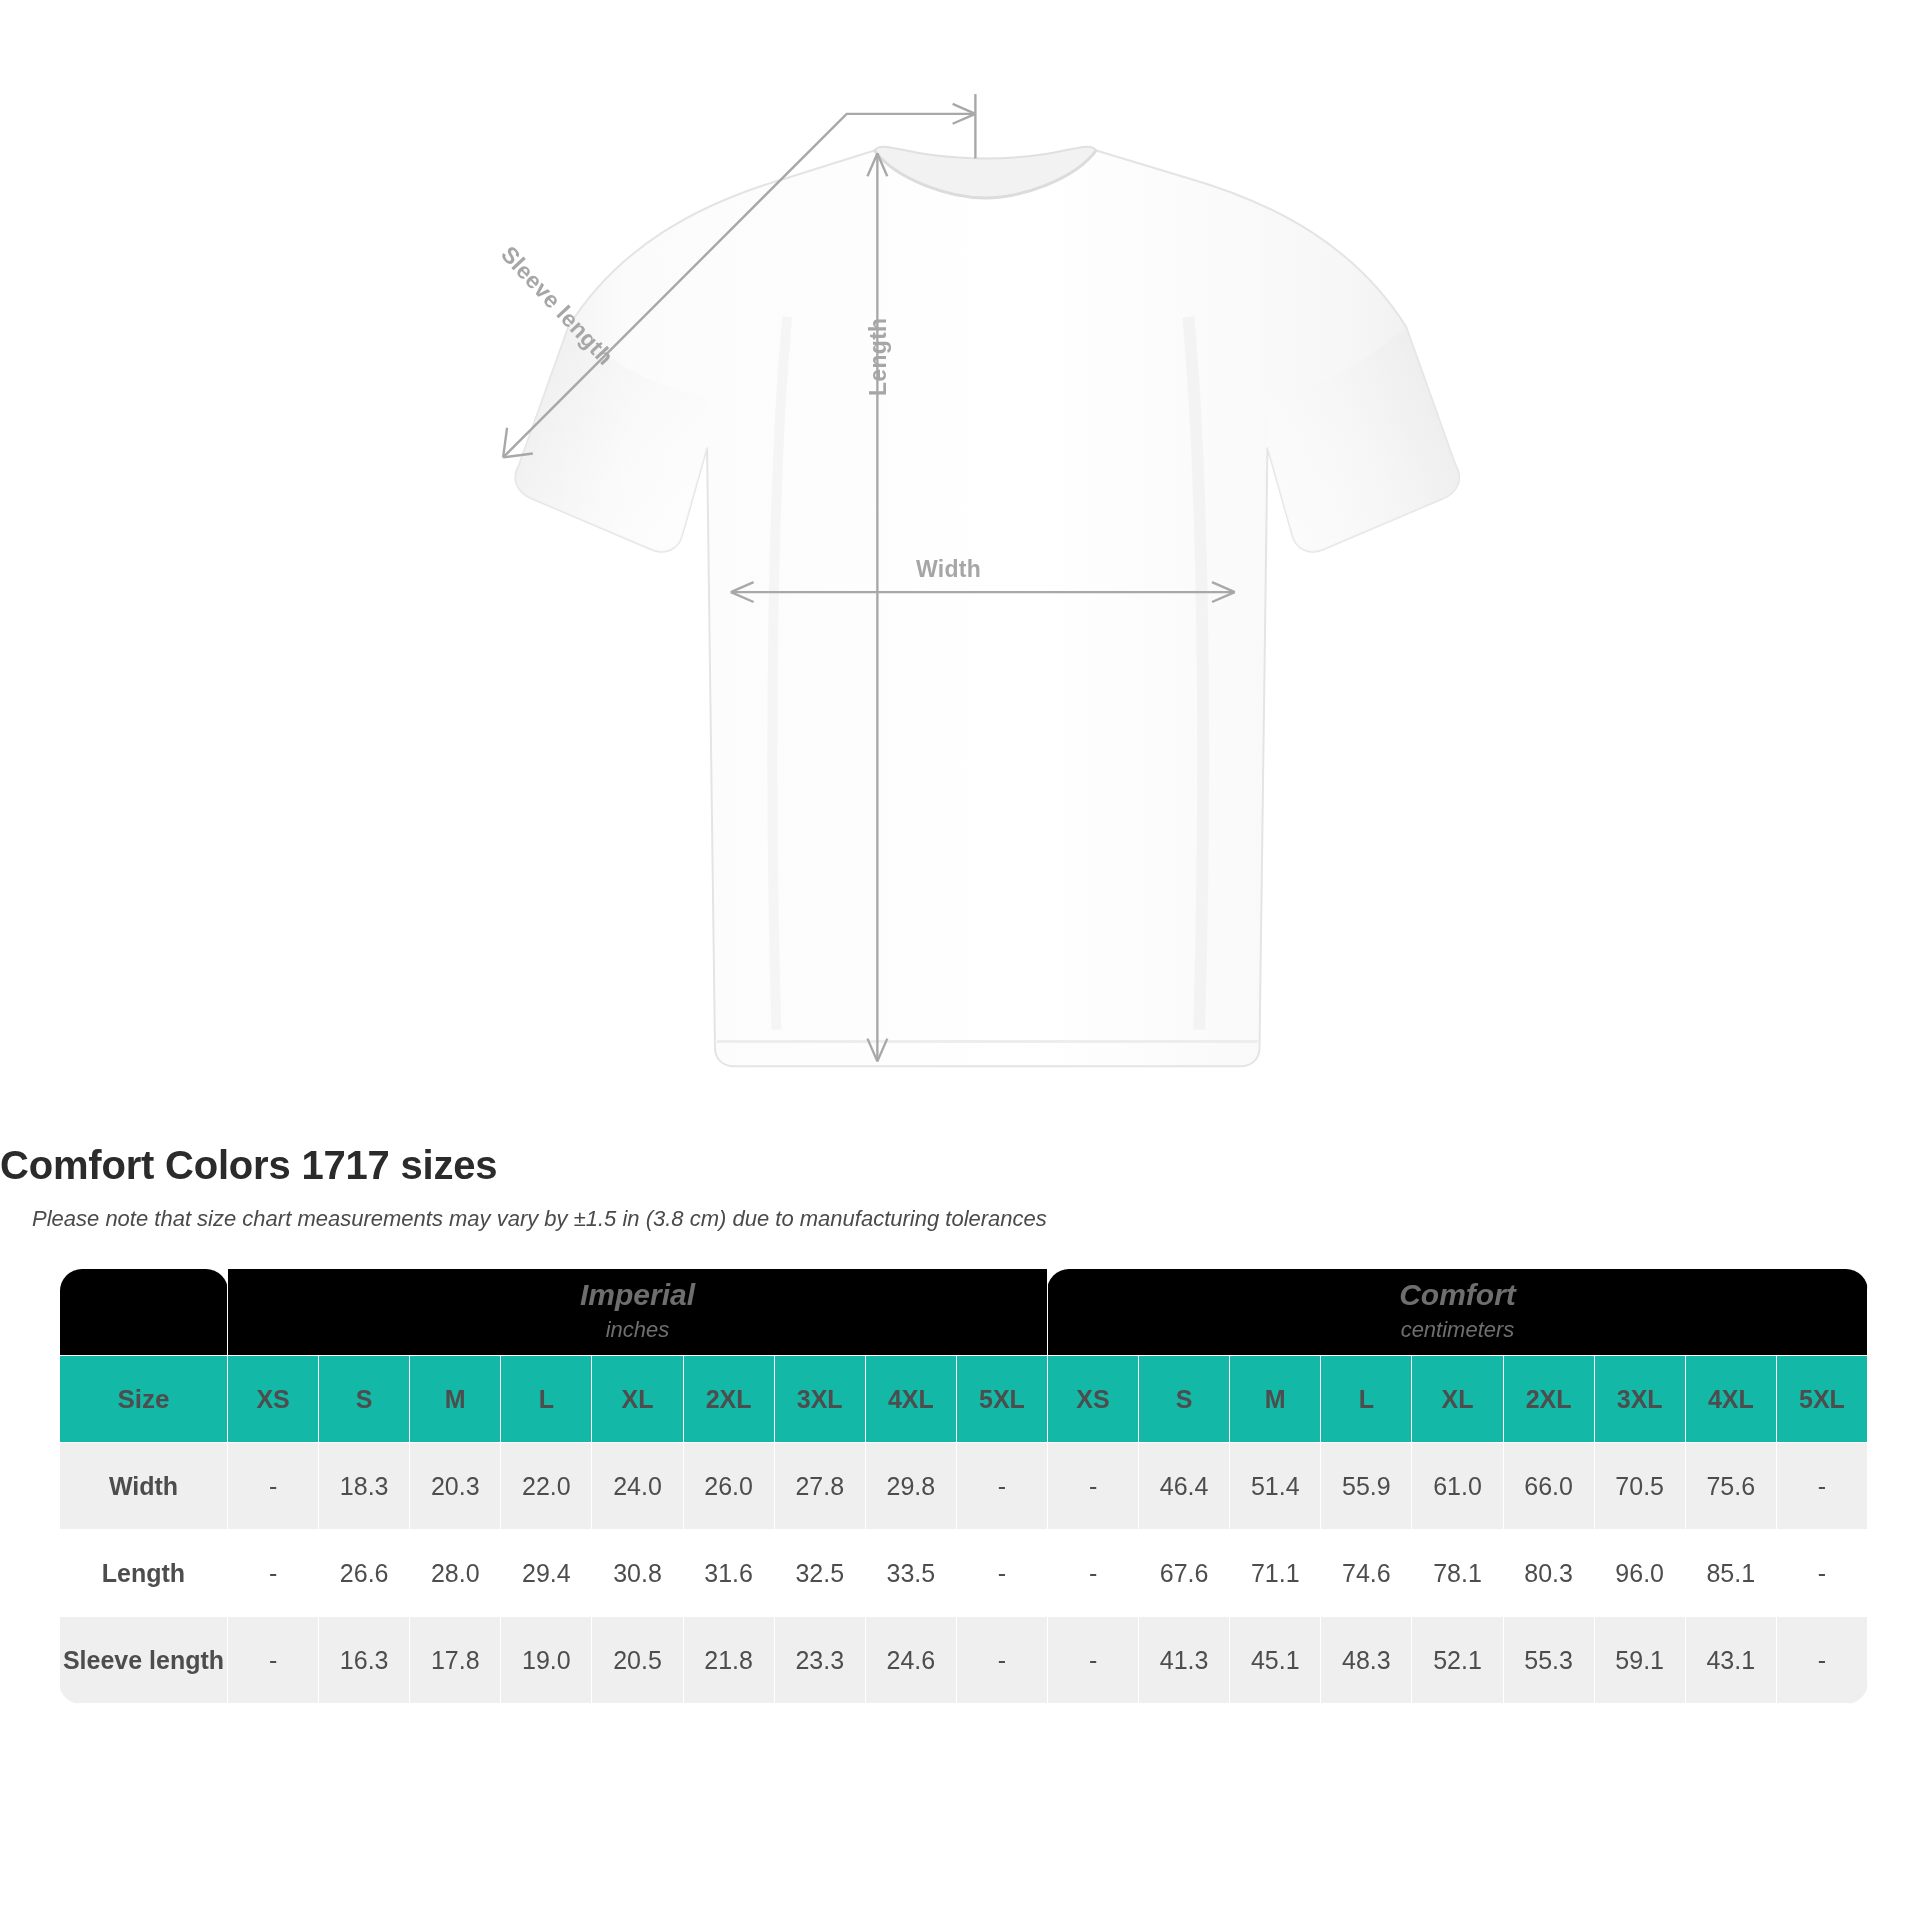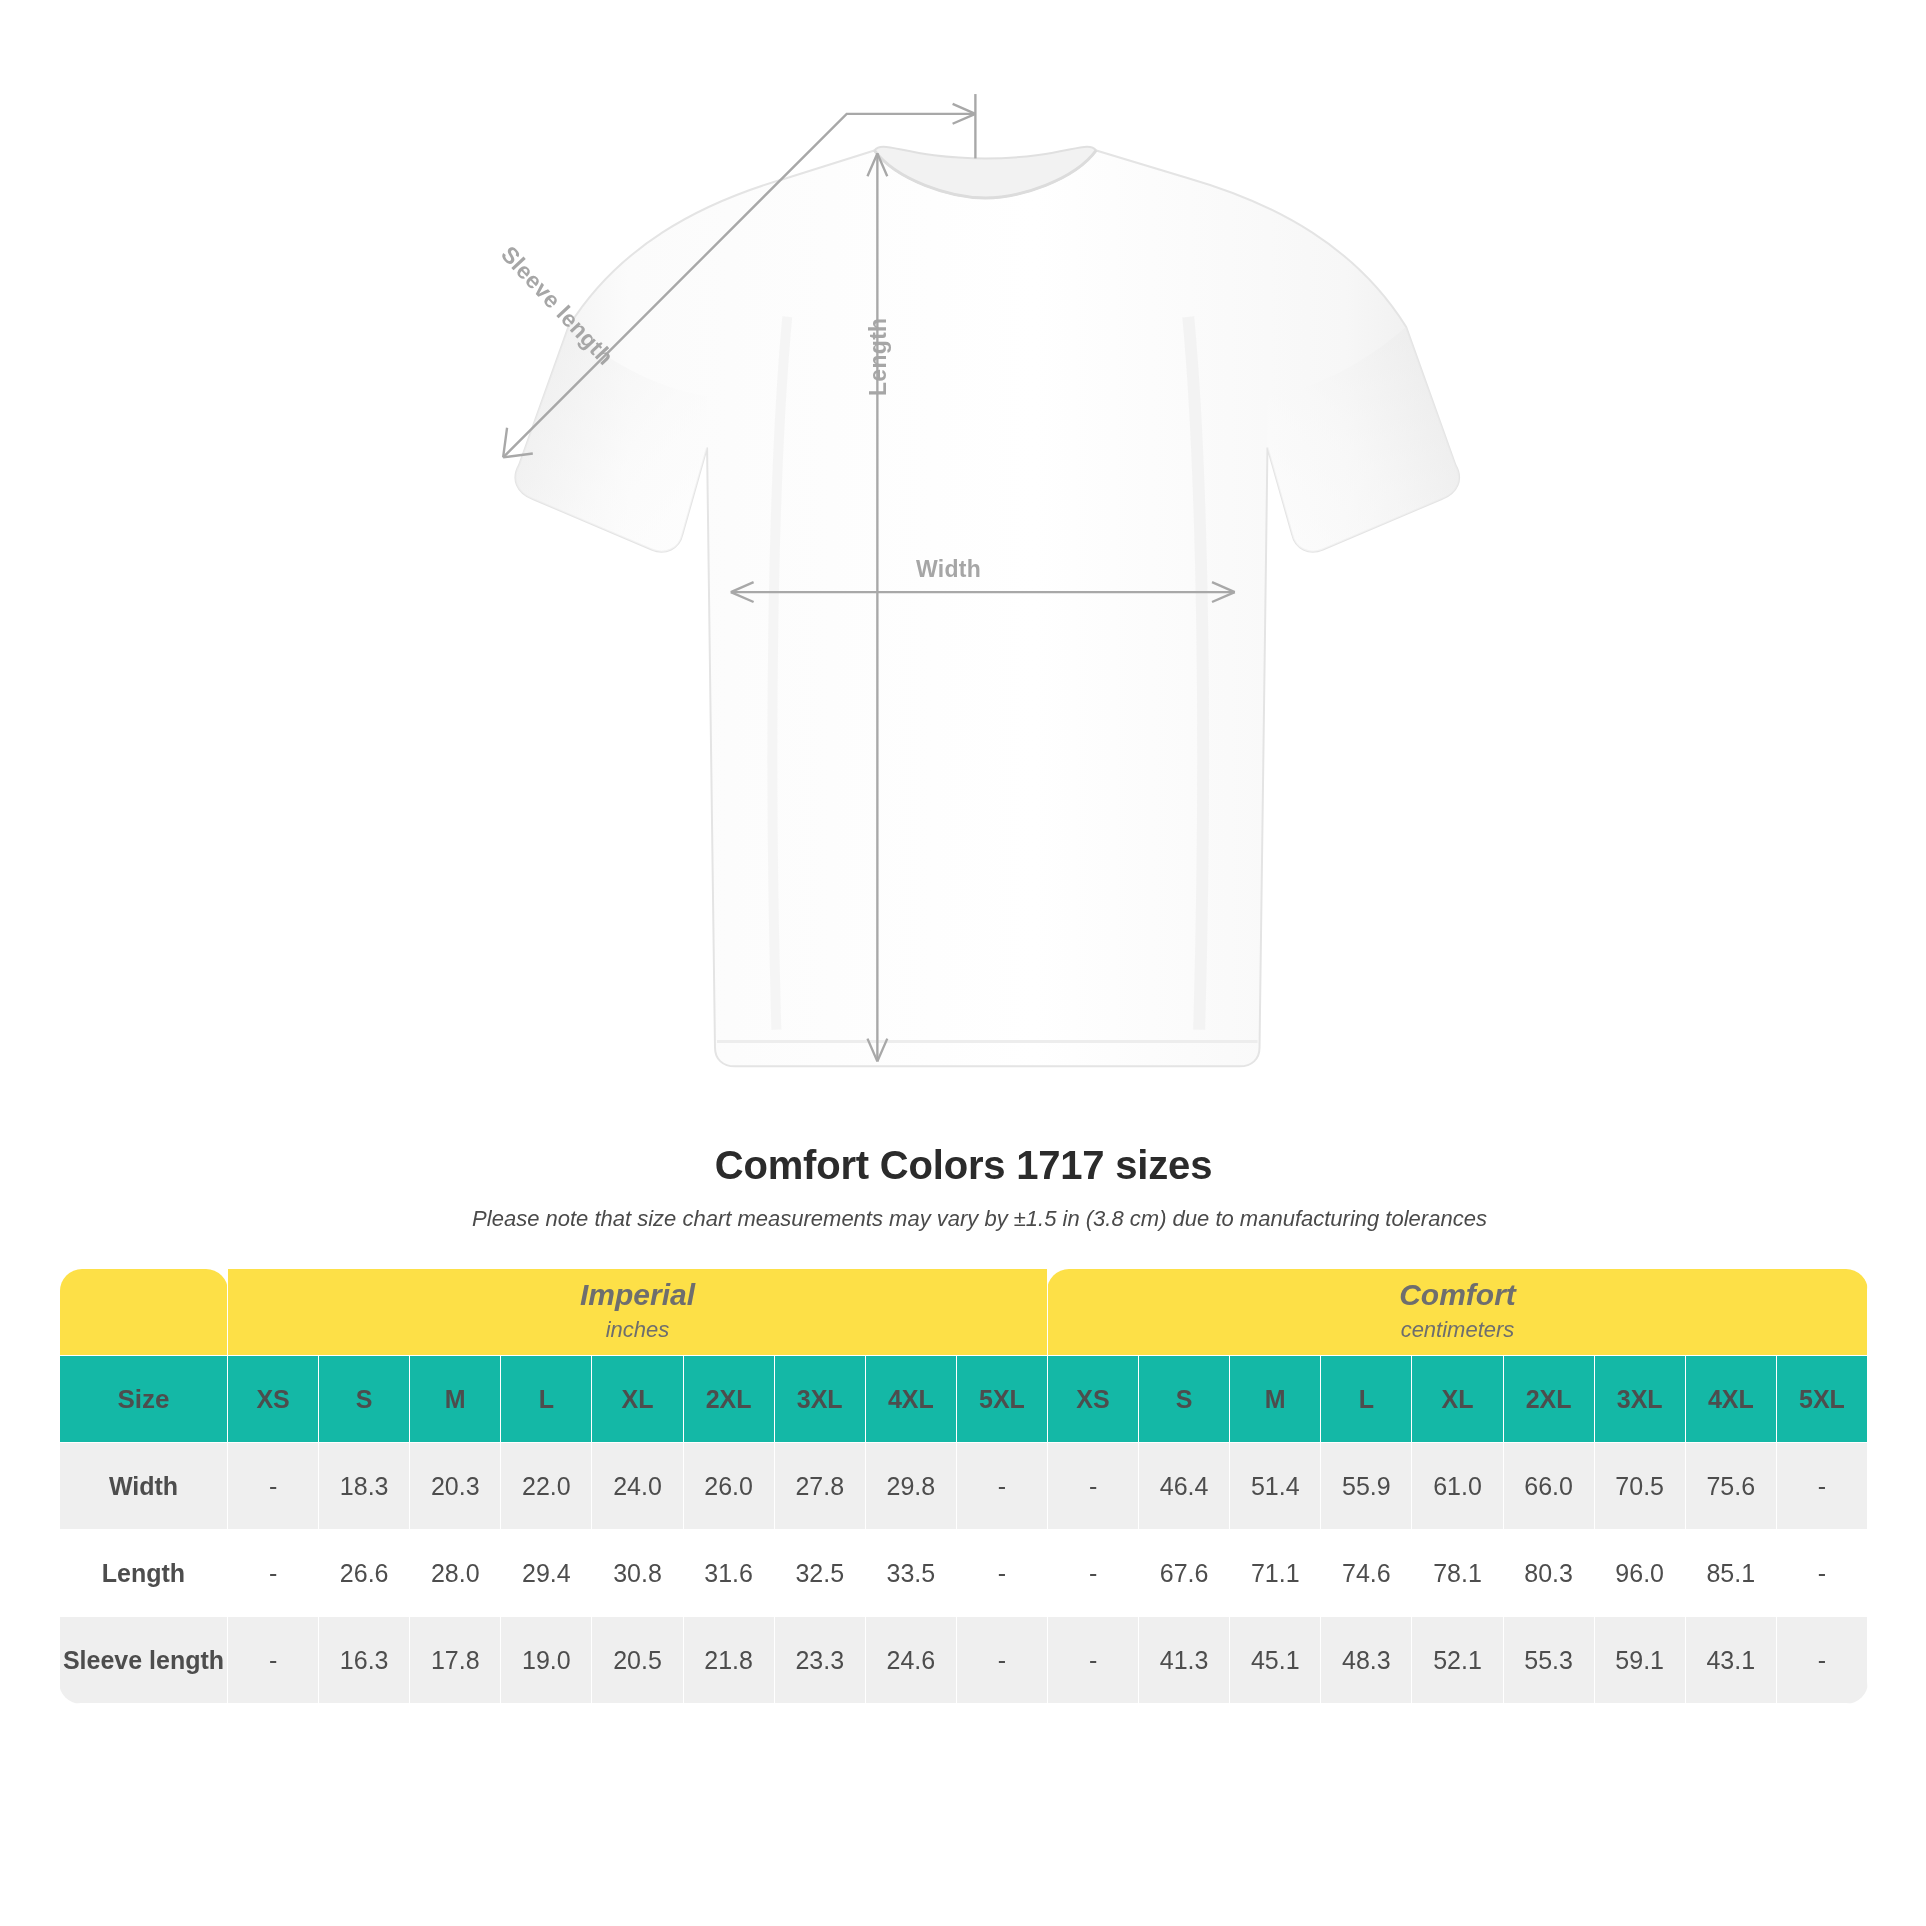--- a/index.html
+++ b/index.html
@@ -43,21 +43,21 @@
     transform-origin: left top;
   }
   .dim-label.sleeve-label {
     left: 515px; top: 241px;
     transform: rotate(47deg);
     transform-origin: left top;
   }
 
   
   .title-block {
-    text-align: center;
+    text-align: left;
     margin-top: 44px;
   }
   .chart-title {
     font-size: 40px;
     font-weight: bold;
     color: #2b2b2b;
     margin: 0;
     letter-spacing: -0.2px;
   }
   .chart-note {
@@ -83,21 +83,21 @@
   table.size-table td, table.size-table th {
     text-align: center;
     vertical-align: middle;
     font-size: 25px;
     color: #4d4d4d;
     padding: 0;
     height: 87px;
     border: 1px solid #ffffff;
   }
   .unit-row td {
-    background: #fde047;
+    background: #000000;
     height: 150px;
     border: none;
   }
   .unit-name {
     font-size: 30px;
     font-weight: bold;
     font-style: italic;
     color: #6e6e6e;
     line-height: 1.15;
   }

